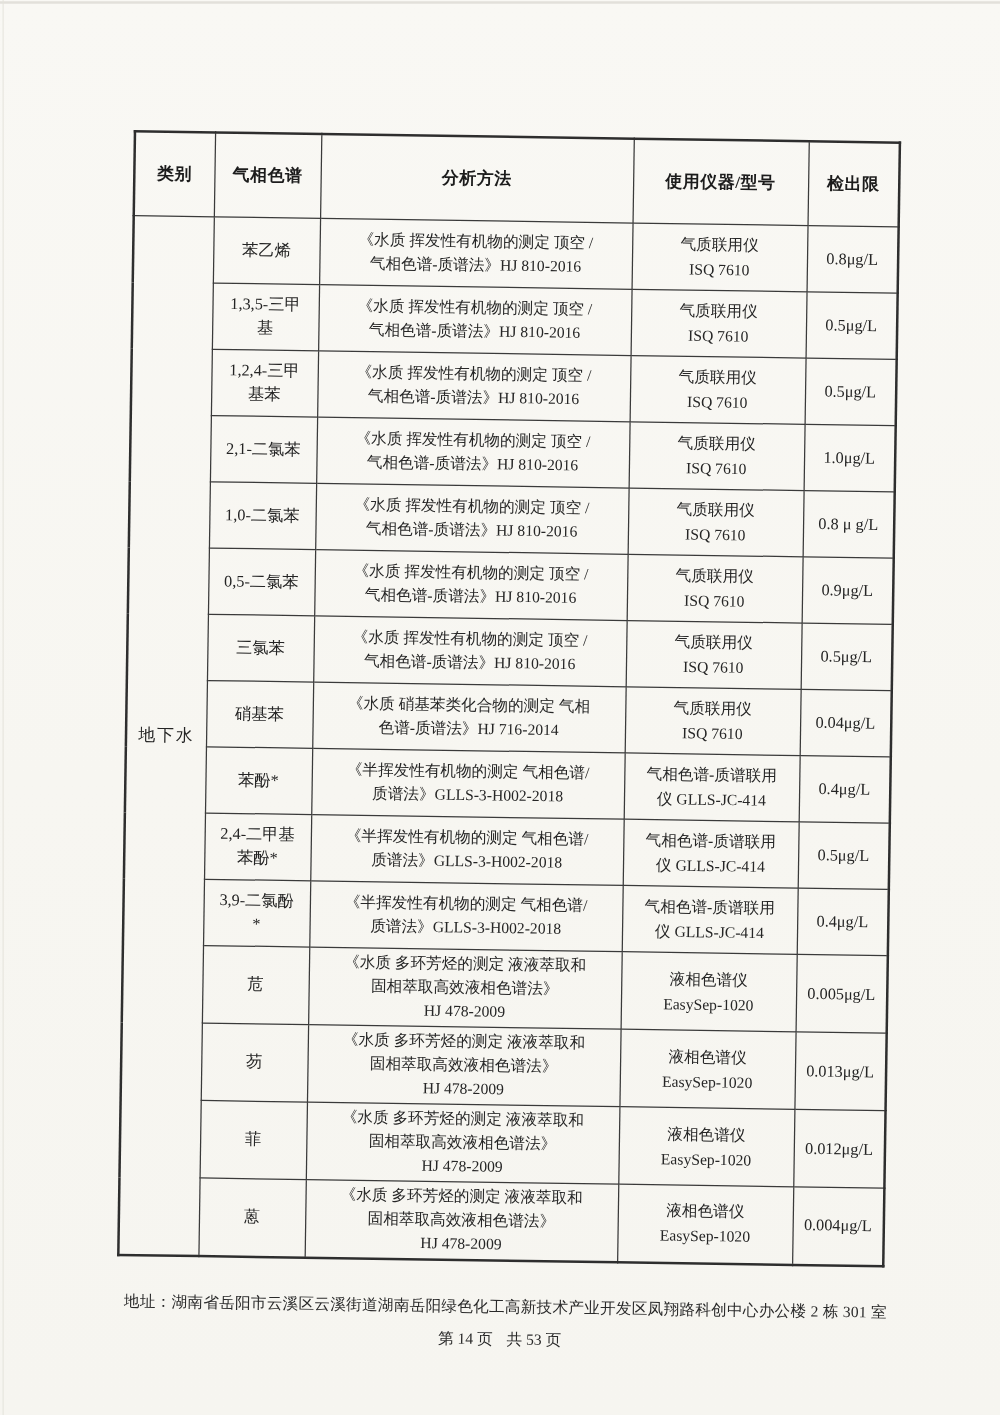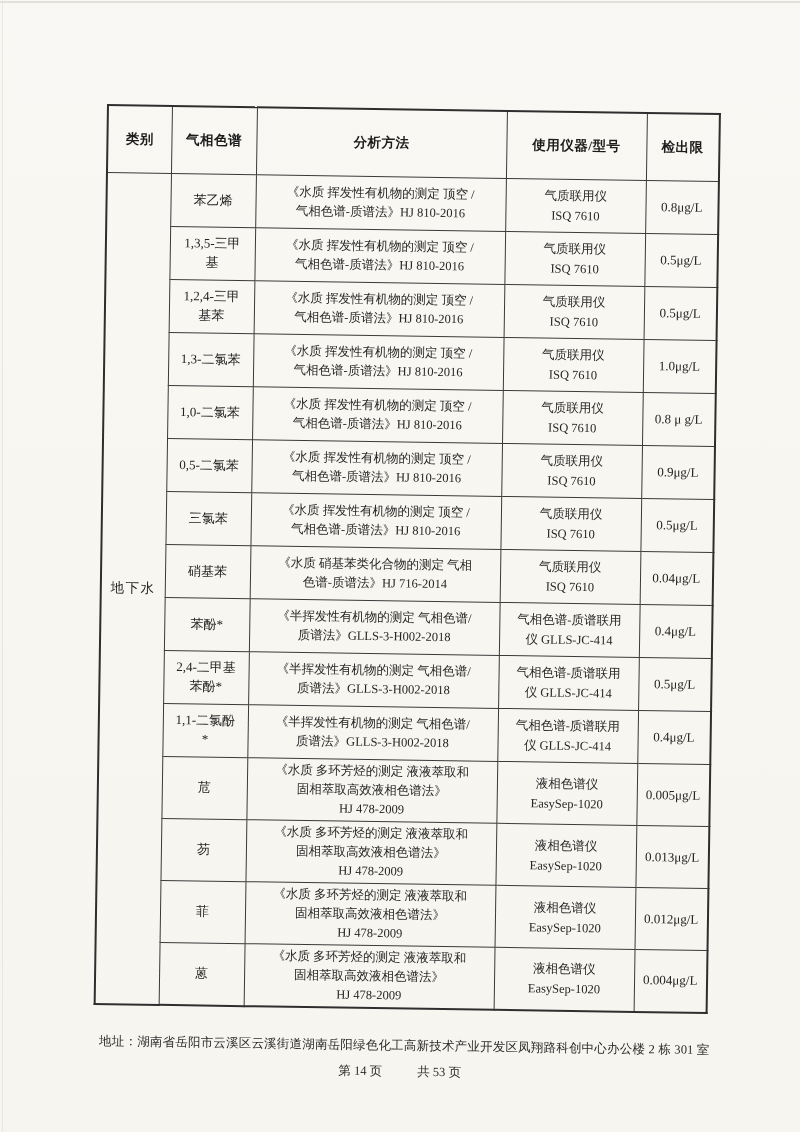--- a/index.html
+++ b/index.html
@@ -44,21 +44,21 @@
   .ln{white-space:nowrap;}
 
   .footer-address{
     margin-top:28px;padding-left:6px;
     font-size:12.5px;letter-spacing:0.2px;white-space:nowrap;color:#2a2a2a;
   }
   .footer-page{
     margin-top:9px;text-align:center;
     font-size:12.5px;color:#2a2a2a;
   }
-  .footer-page span{margin:0 16px;}
+  .footer-page span{margin:0 4px;}
 </style>
 </head>
 <body>
 
 <div class="scan-edge-top"></div>
 <div class="scan-edge-left"></div>
 
 <div class="sheet">
 
   <table class="det">
@@ -119,21 +119,21 @@
             <div class="ln">气相色谱-质谱法》HJ 810-2016</div>
           </td>
           <td class="instrument-cell">
             <div class="ln">气质联用仪</div>
             <div class="ln">ISQ 7610</div>
           </td>
           <td class="limit-cell">0.5μg/L</td>
         </tr>
         <tr class="row">
           <td class="item-cell">
-            <div class="ln">1,3-二氯苯</div>
+            <div class="ln">2,1-二氯苯</div>
           </td>
           <td class="method-cell">
             <div class="ln">《水质 挥发性有机物的测定 顶空 /</div>
             <div class="ln">气相色谱-质谱法》HJ 810-2016</div>
           </td>
           <td class="instrument-cell">
             <div class="ln">气质联用仪</div>
             <div class="ln">ISQ 7610</div>
           </td>
           <td class="limit-cell">1.0μg/L</td>
@@ -218,21 +218,21 @@
             <div class="ln">质谱法》GLLS-3-H002-2018</div>
           </td>
           <td class="instrument-cell">
             <div class="ln">气相色谱-质谱联用</div>
             <div class="ln">仪 GLLS-JC-414</div>
           </td>
           <td class="limit-cell">0.5μg/L</td>
         </tr>
         <tr class="row">
           <td class="item-cell">
-            <div class="ln">1,1-二氯酚</div>
+            <div class="ln">3,9-二氯酚</div>
             <div class="ln">*</div>
           </td>
           <td class="method-cell">
             <div class="ln">《半挥发性有机物的测定 气相色谱/</div>
             <div class="ln">质谱法》GLLS-3-H002-2018</div>
           </td>
           <td class="instrument-cell">
             <div class="ln">气相色谱-质谱联用</div>
             <div class="ln">仪 GLLS-JC-414</div>
           </td>

